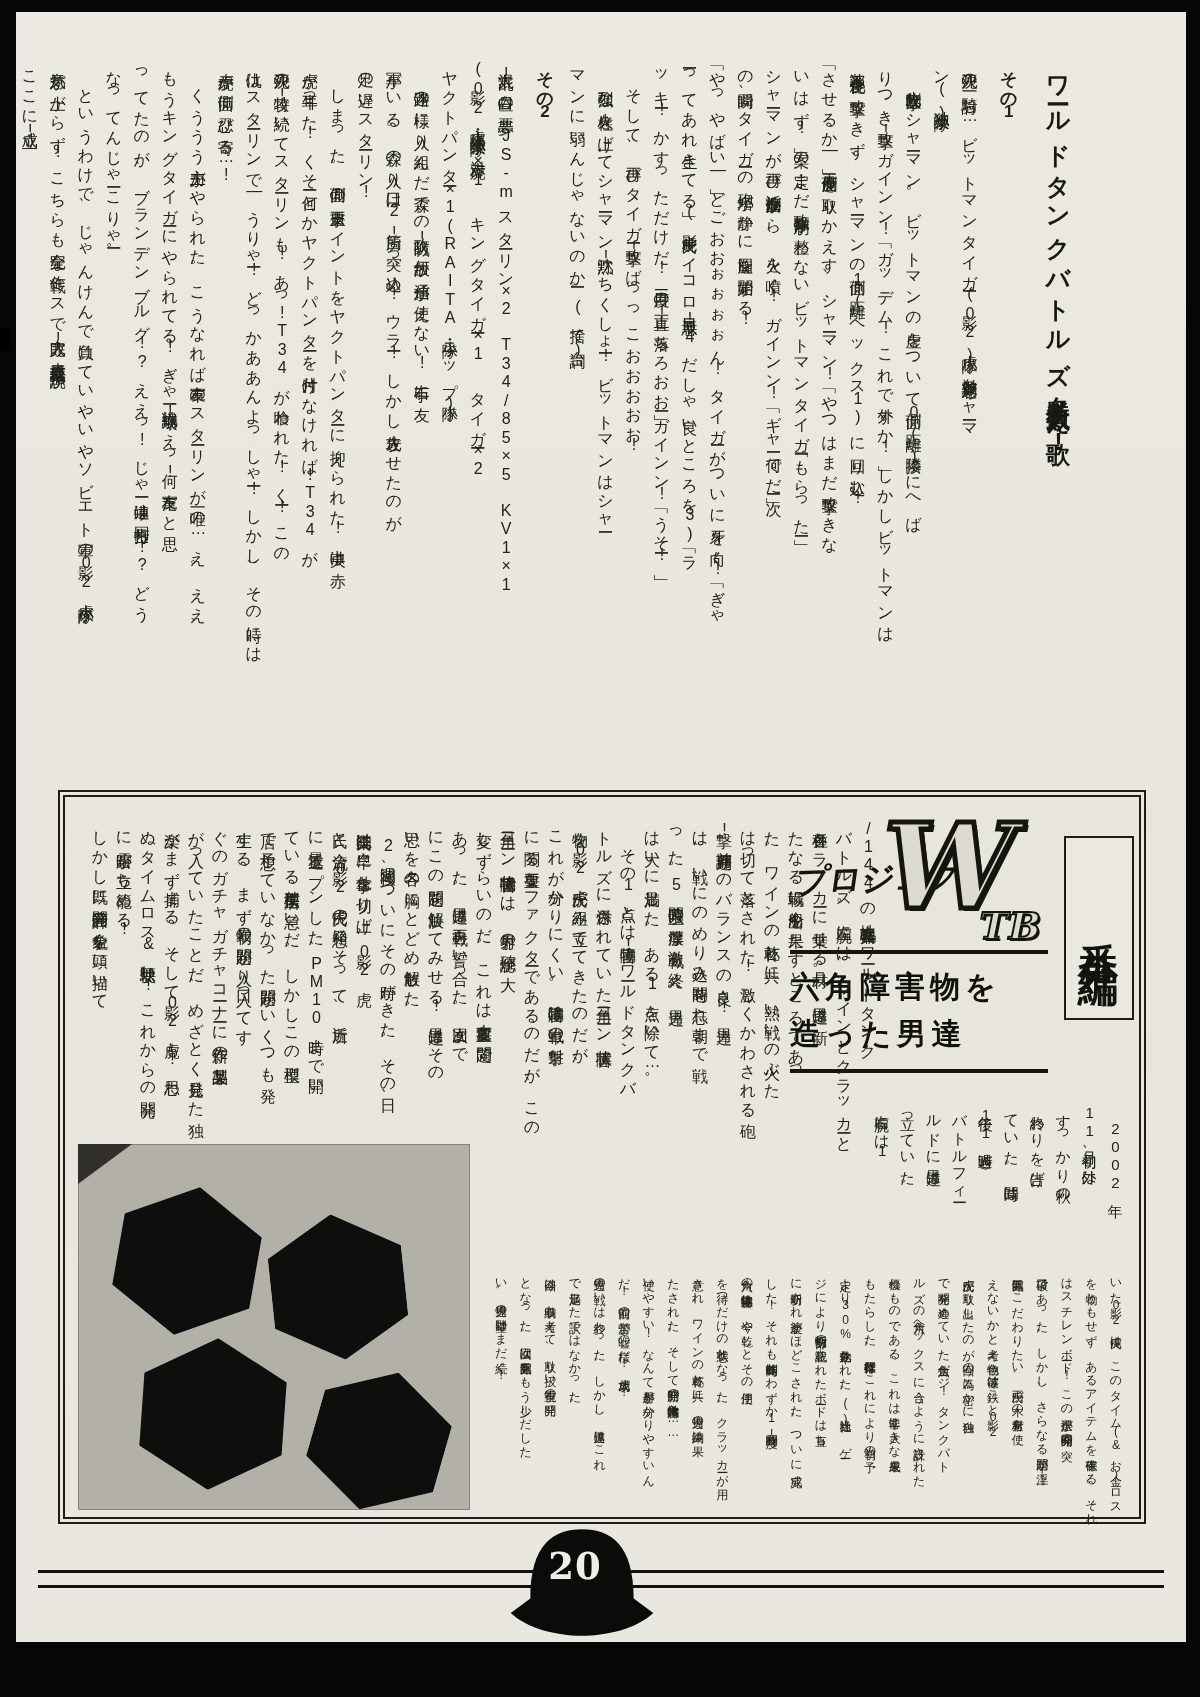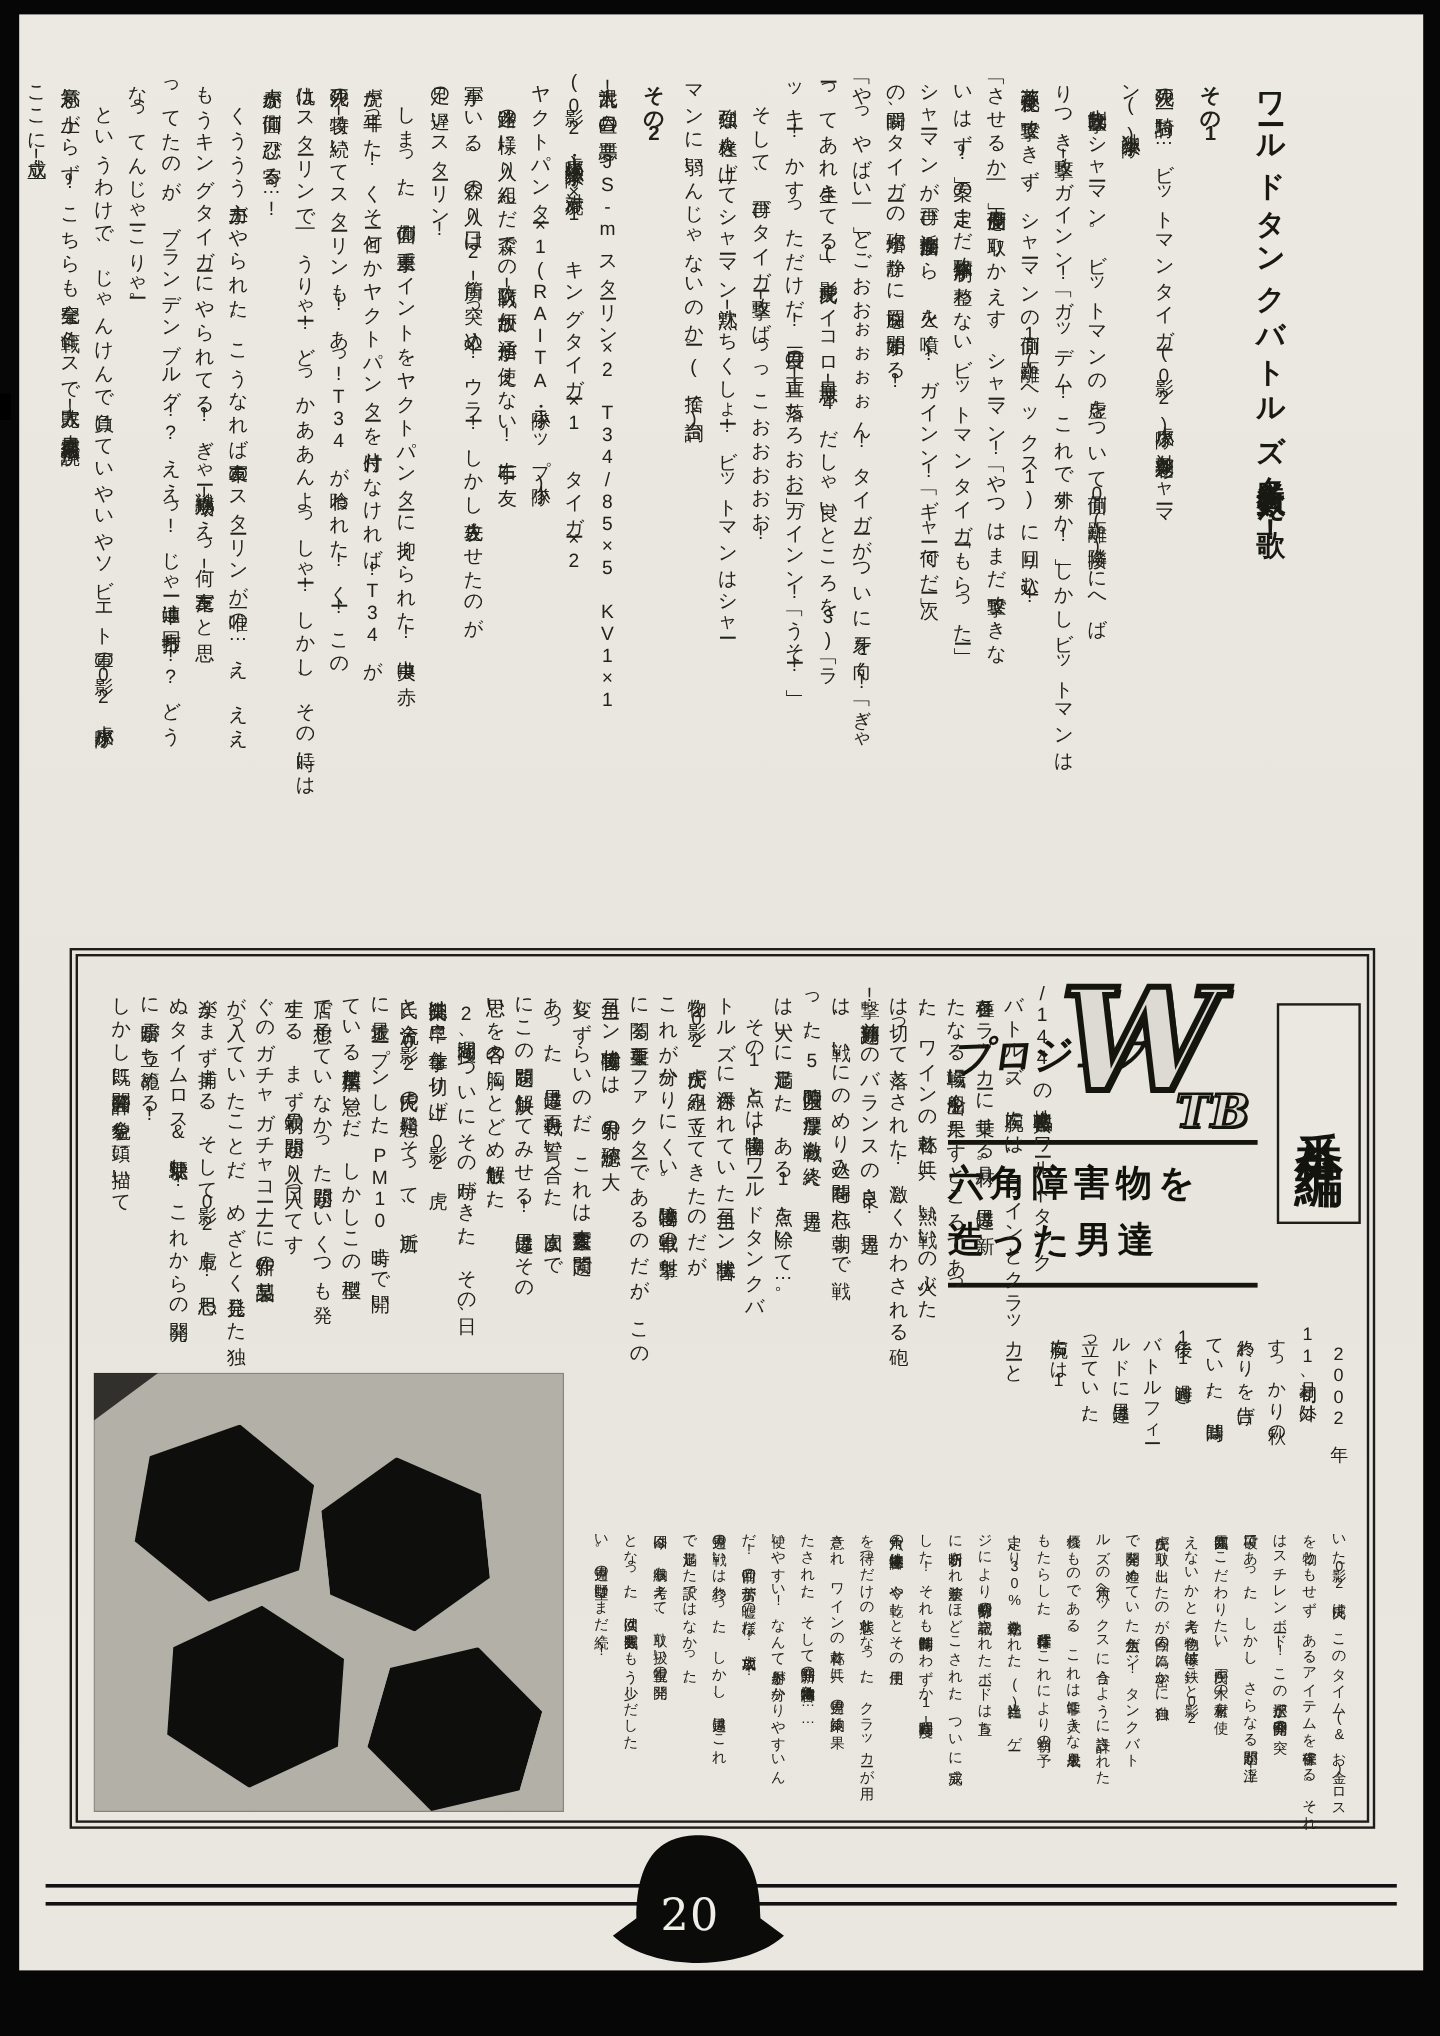--- a/index.html
+++ b/index.html
@@ -104,23 +104,23 @@
   }
 
   
   .foot-rule{
     position:absolute;left:22px;right:22px;top:1558px;height:12px;
     border-top:3px solid #121212;border-bottom:3px solid #121212;
   }
   .helmet{position:absolute;left:482px;top:1506px;width:168px;height:124px;z-index:3;}
   .helmet svg{display:block;width:100%;height:100%;}
   .pageno{
-    position:absolute;left:0;right:14px;top:56px;text-align:center;
-    font-family:"DejaVu Serif","Liberation Serif",serif;
-    font-size:37px;font-weight:normal;color:#efede6;letter-spacing:1px;
+    position:absolute;left:0;right:14px;top:26px;text-align:center;
+    font-family:"DejaVu Serif","Liberation Serif",serif;
+    font-size:37px;font-weight:bold;color:#efede6;letter-spacing:1px;
   }
 </style>
 </head>
 <body>
 
 <div class="paper">
 
   <section class="top-article vtext">
     <p class="art-title">ワールドタンクバトルズ名勝負数え歌!</p>
     <p class="sec-head">その1</p>

